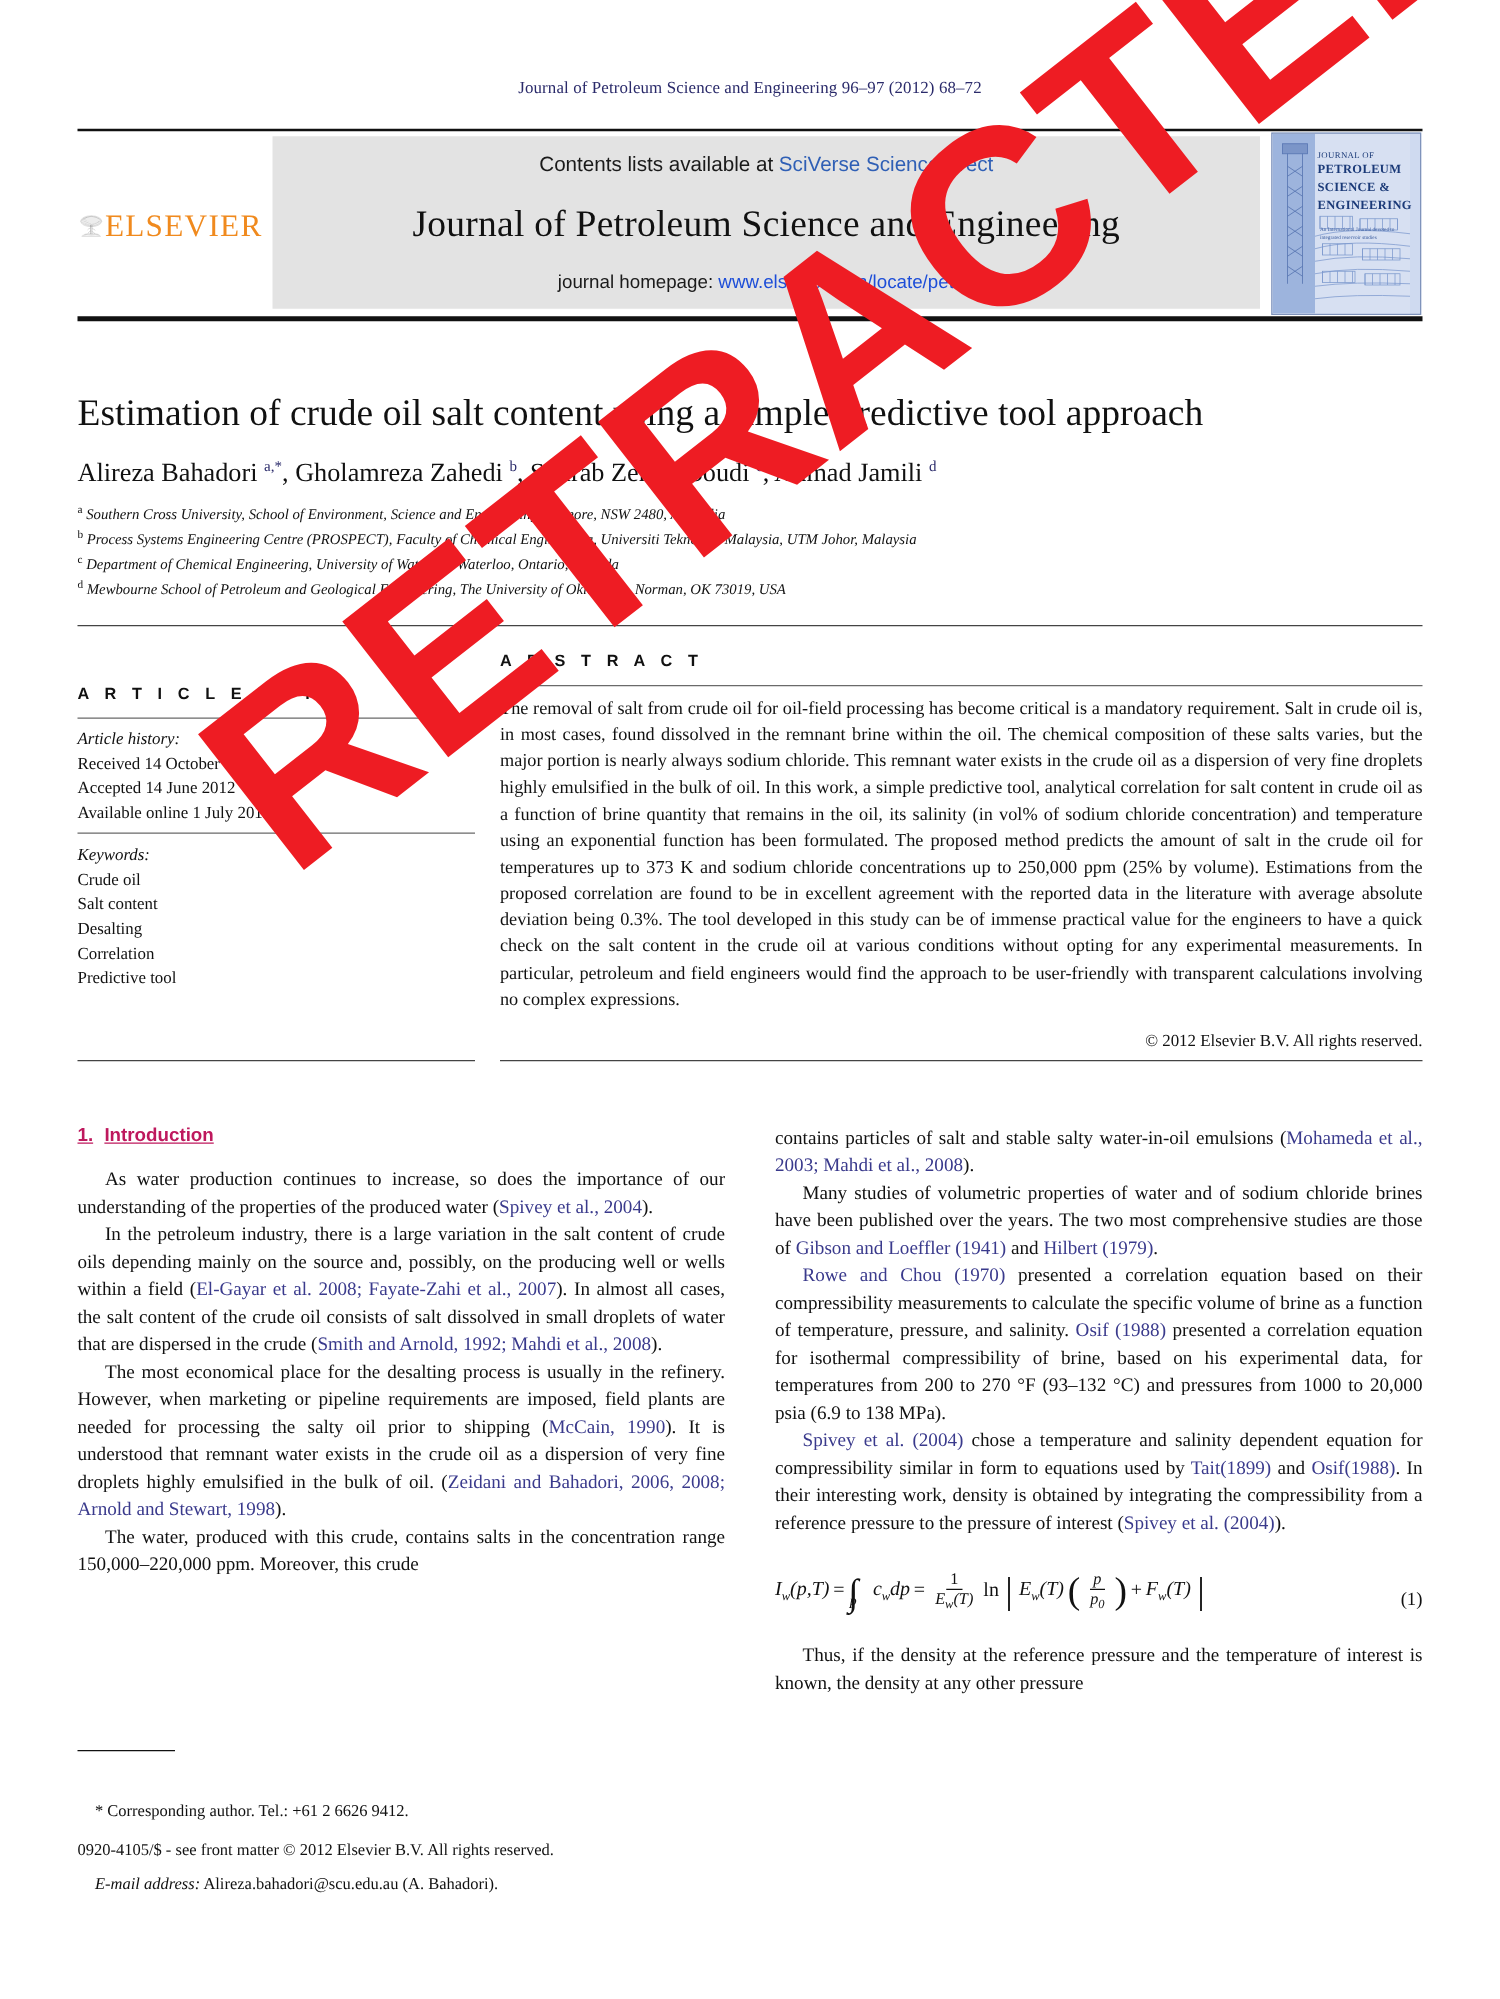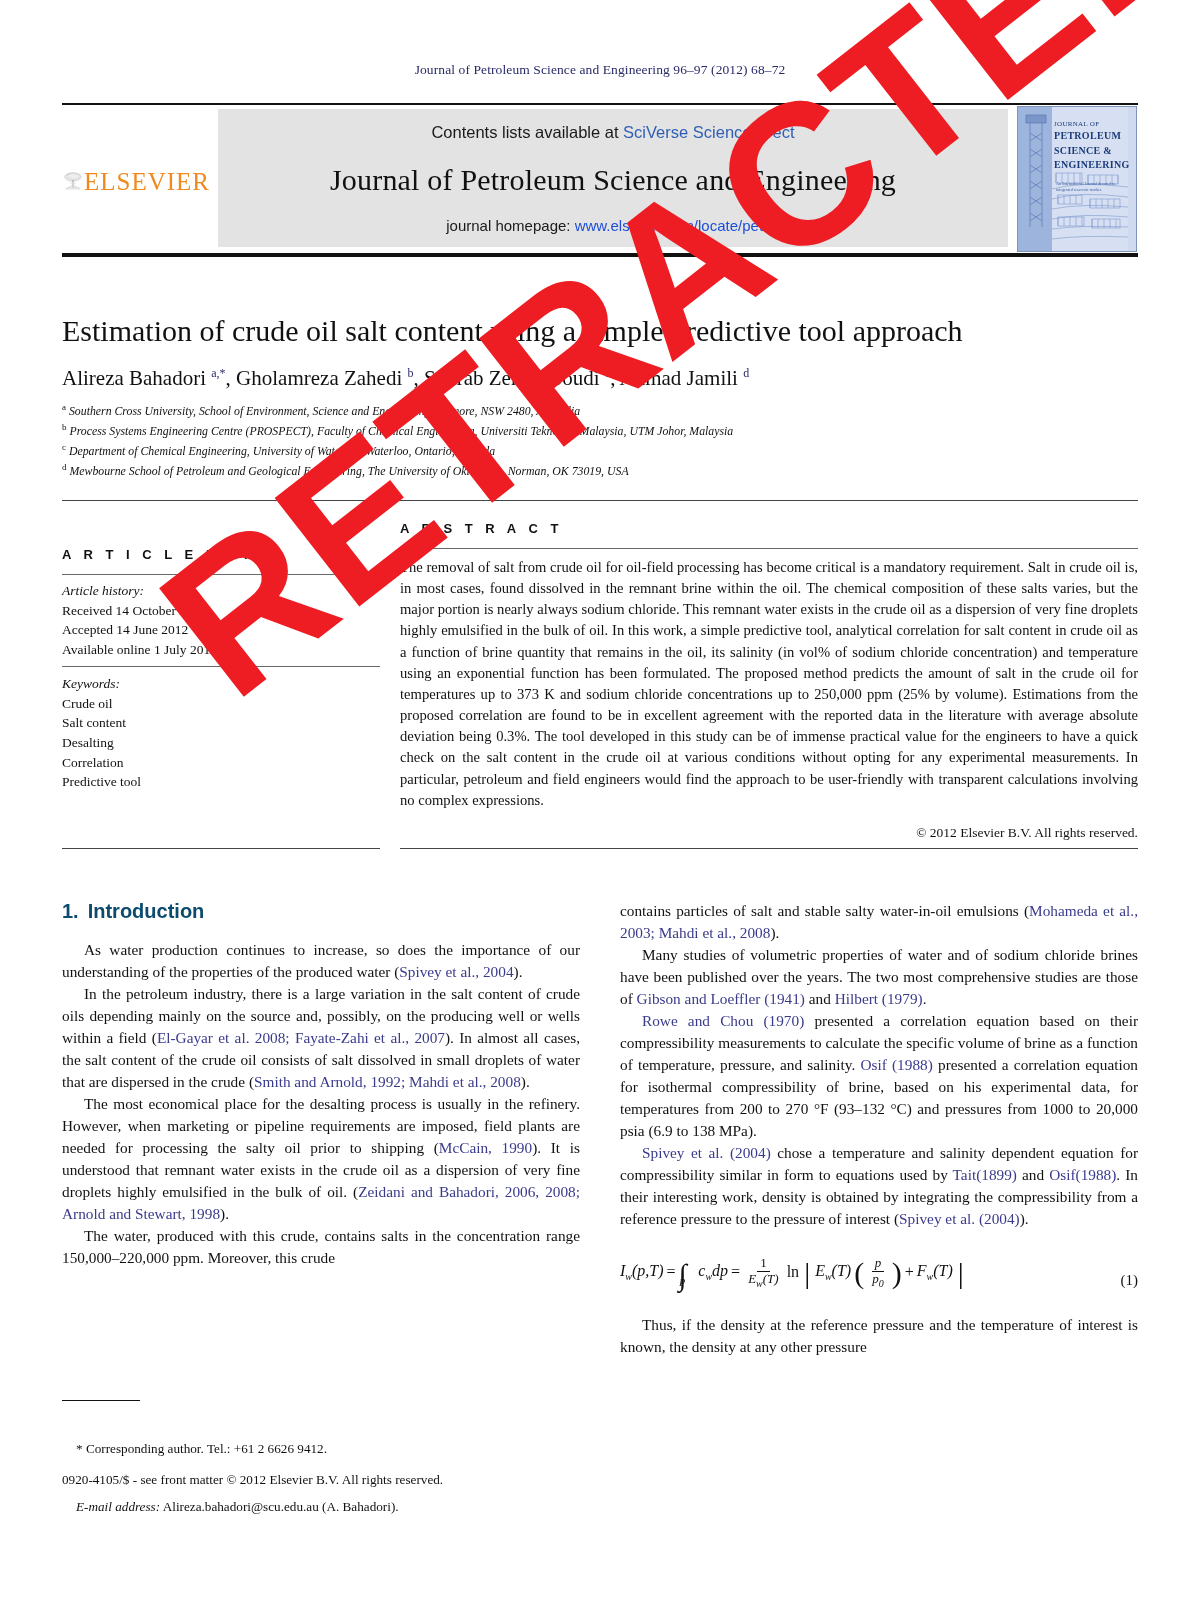--- a/index.html
+++ b/index.html
@@ -230,23 +230,24 @@
     left: 62px;
     top: 900px;
     width: 1076px;
     display: flex;
   }
   .bcol { width: 518px; flex: 0 0 518px; }
   .bgap { width: 40px; flex: 0 0 40px; }
   .h2 {
     font-family: "Liberation Sans", sans-serif;
     font-weight: bold;
-    font-size: 20px;
+    font-size: 15px;
     margin: 0 0 16px 0;
-    color: #0c4a6e;
+    color: #be185d;
+    text-decoration: underline;
   }
   .h2 .num { margin-right: 9px; }
   p.body {
     font-size: 15.3px;
     line-height: 1.44;
     text-align: justify;
     margin: 0;
     text-indent: 22px;
     color: #111;
   }

